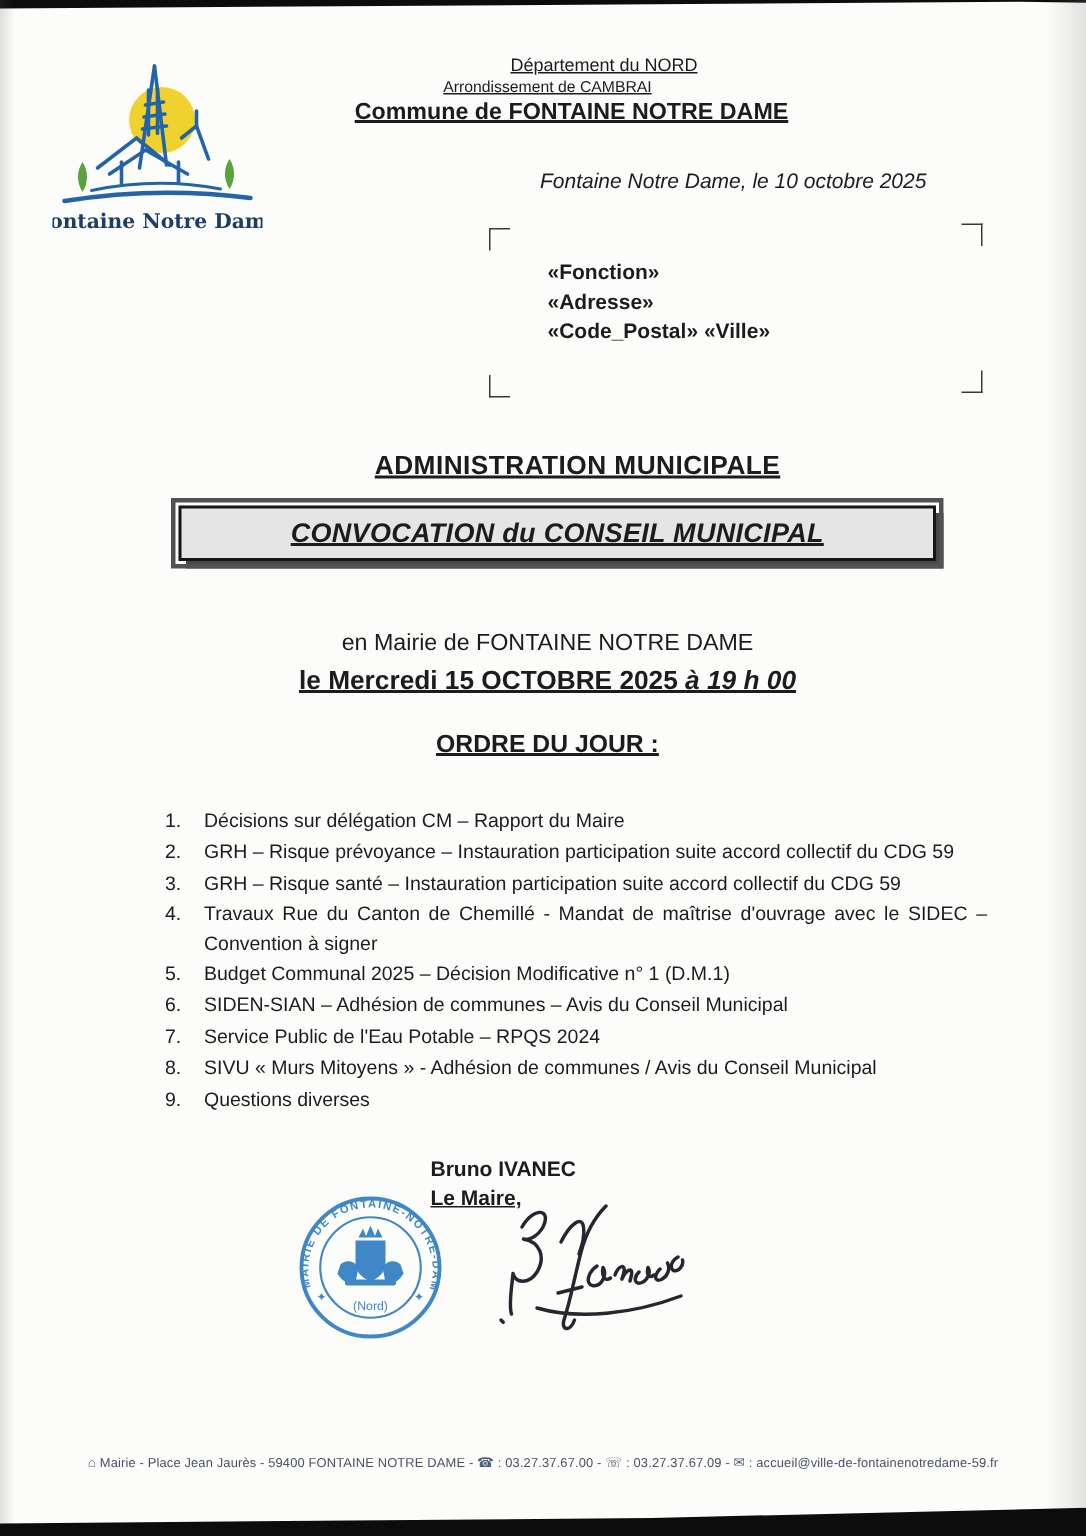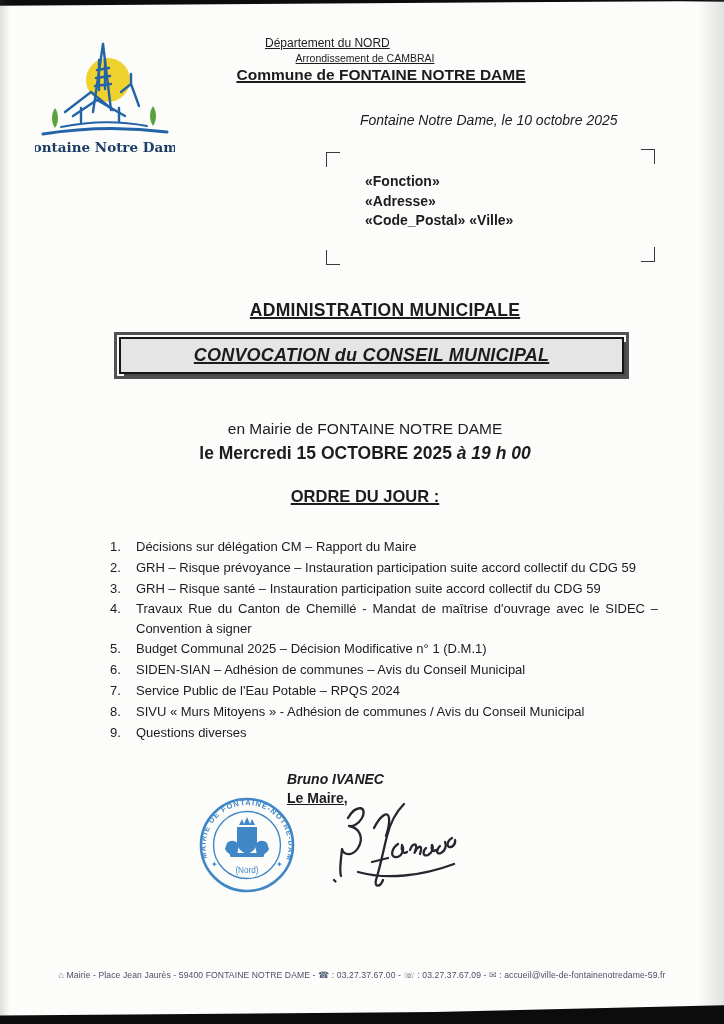--- a/index.html
+++ b/index.html
@@ -15,21 +15,21 @@
     clip-path:polygon(0 58%, 60% 40%, 100% 6%, 100% 100%, 0 100%); }
   .edge-left { position:absolute; top:0; left:0; width:10px; height:100%;
     background:linear-gradient(to right, rgba(90,90,90,.18), rgba(0,0,0,0)); }
   .edge-right { position:absolute; top:0; right:0; width:26px; height:100%;
     background:linear-gradient(to left, rgba(120,120,120,.20), rgba(0,0,0,0)); }
 
   
   .logo { position:absolute; left:35px; top:30px; width:140px; height:128px; }
 
   
-  .hdr-dept { position:absolute; left:265px; top:36px; width:200px; text-align:left;
+  .hdr-dept { position:absolute; left:265px; top:36px; width:200px; text-align:right;
     font-size:12px; text-decoration:underline; }
   .hdr-arr { position:absolute; left:265px; top:52px; width:200px; text-align:center;
     font-size:10.5px; text-decoration:underline; }
   .hdr-commune { position:absolute; left:186px; top:66px; width:390px; text-align:center;
     font-size:15.5px; font-weight:bold; text-decoration:underline; text-decoration-thickness:2px; }
   .dateline { position:absolute; left:360px; top:112px; font-size:14px; font-style:italic; }
 
   
   .cm { position:absolute; width:13px; height:14px; }
   .cm-tl { left:326px; top:152px; border-left:1.5px solid #3a3a3a; border-top:1.5px solid #3a3a3a; }
@@ -48,35 +48,35 @@
   .convoc-box span { font-size:18px; font-weight:bold; font-style:italic;
     text-decoration:underline; text-decoration-thickness:2px; letter-spacing:.2px; }
 
   
   .intro { position:absolute; left:101px; top:398px; width:545px; font-size:13px; white-space:nowrap; }
   .intro b { font-size:13.2px; }
   .place-line { position:absolute; left:40px; top:420px; width:650px; text-align:center;
     font-size:15.5px; font-weight:normal; }
   .date-line { position:absolute; left:40px; top:443px; width:650px; text-align:center;
     font-size:17.5px; font-weight:bold; }
-  .date-line .u { text-decoration-thickness:2px; }
+  .date-line .u { text-decoration:underline; text-decoration-thickness:2px; }
   .date-line .it { font-style:italic; }
   .agenda-title { position:absolute; left:40px; top:487px; width:650px; text-align:center;
     font-size:16.5px; font-weight:bold; text-decoration:underline; text-decoration-thickness:2px; }
 
   
   .agenda { position:absolute; left:110px; top:537px; width:548px; font-size:13px; }
   .agenda .row { display:flex; margin-bottom:1.6px; line-height:19.2px; }
   .agenda .num { width:26px; flex:0 0 26px; }
   .agenda .txt { flex:1; text-align:justify; }
 
   
   .sig-role { position:absolute; left:287px; top:790px; font-size:14px; font-weight:bold;
     text-decoration:underline; }
-  .sig-name { position:absolute; left:287px; top:771px; font-size:14px; font-weight:bold;font-style:italic; }
+  .sig-name { position:absolute; left:287px; top:771px; font-size:14px; font-weight:bold; }
   .stamp { position:absolute; left:197px; top:795px; width:100px; height:100px; opacity:.92; }
   .handsig { position:absolute; left:322px; top:788px; width:145px; height:110px; }
 
   
   .footer { position:absolute; left:0; top:970px; width:724px; text-align:center;
     font-size:8.6px; color:#4a5068; letter-spacing:.1px; }
   .footer .ic { font-size:9px; color:#55607a; }
 </style>
 </head>
 <body>

